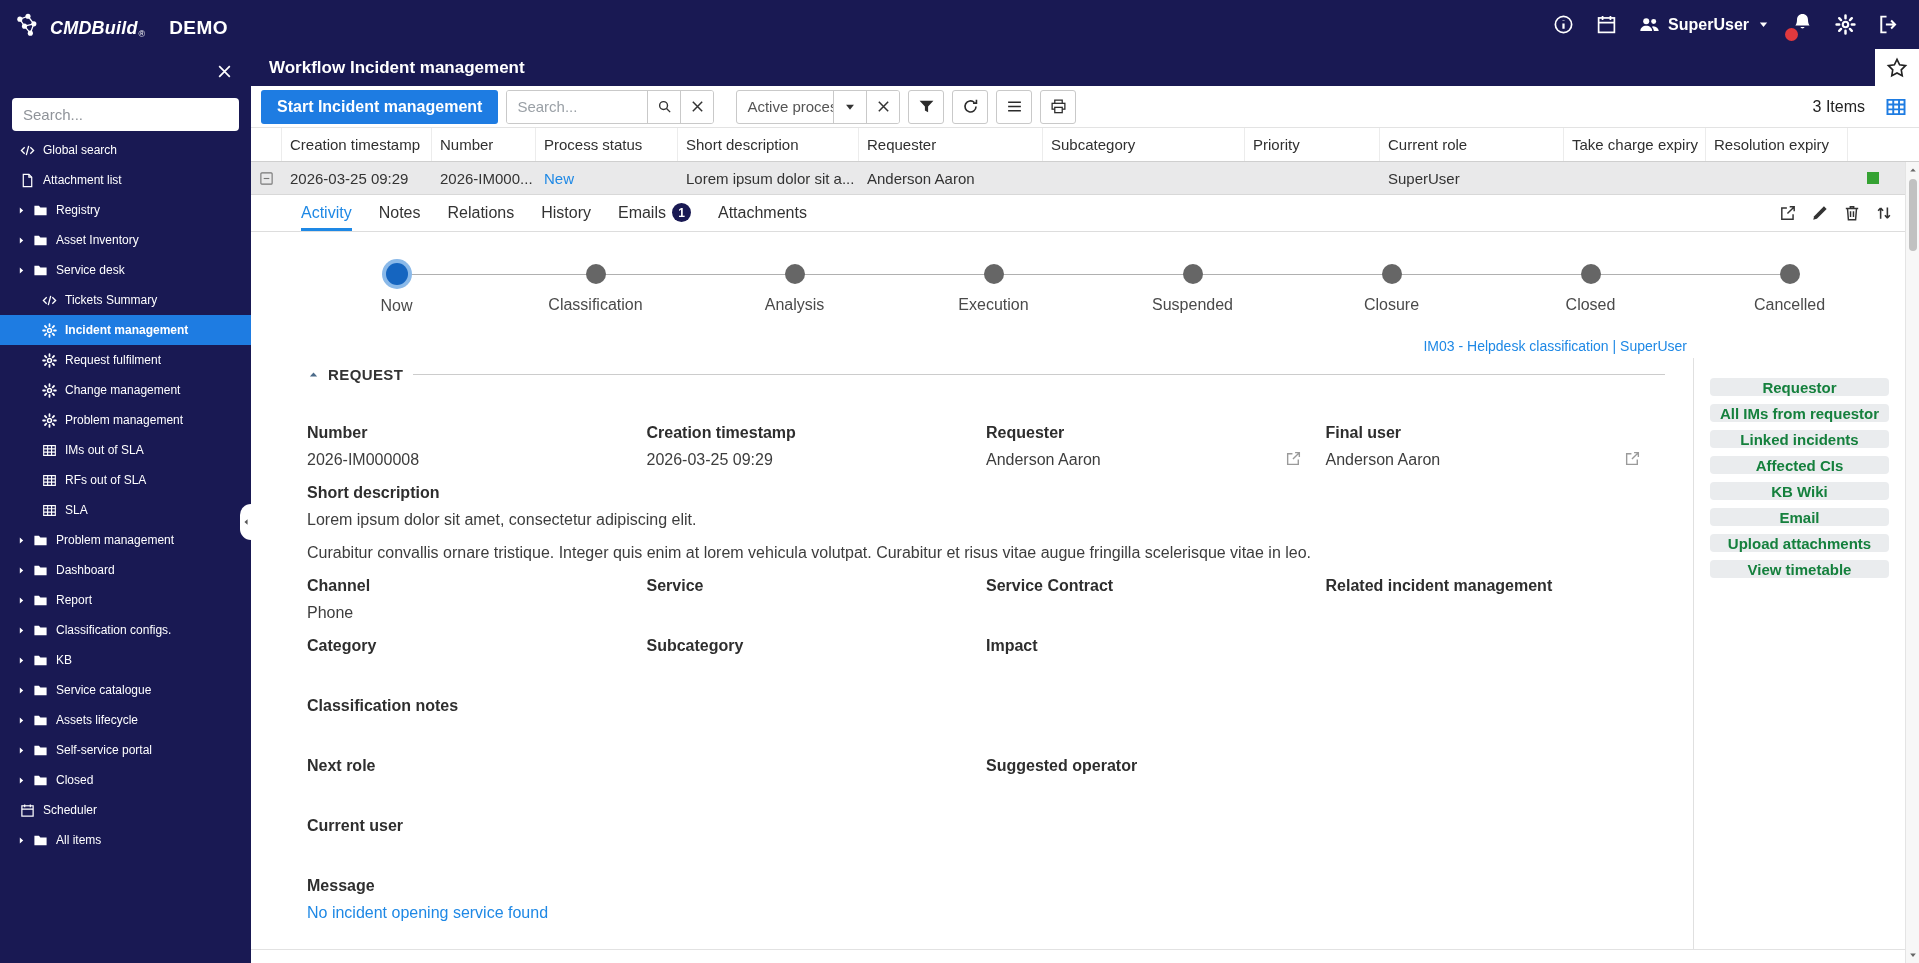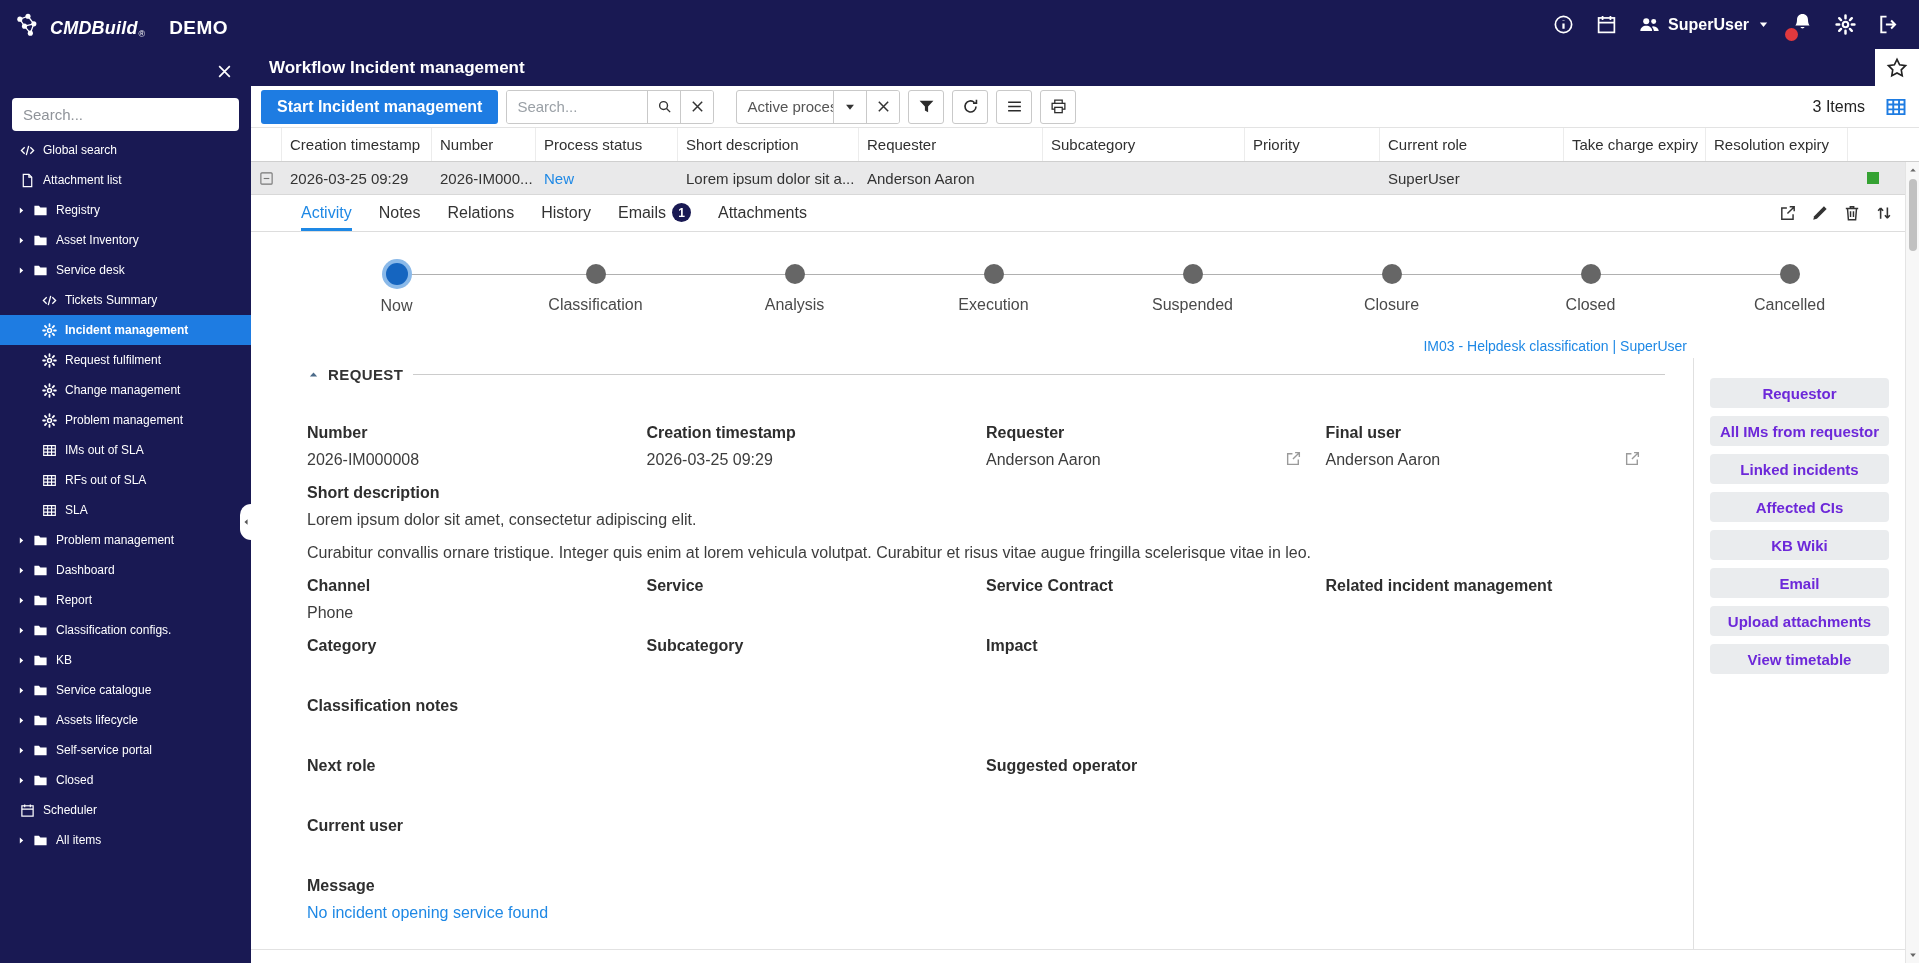--- a/index.html
+++ b/index.html
@@ -130,21 +130,21 @@
   .section-caret{width:13px;height:13px;color:#4c6b8a;margin-right:8px;}
   .section-title{font-size:15px;font-weight:bold;color:#333;letter-spacing:.4px;}
   .section-rule{flex:1;height:1px;background:#ccc;margin-left:10px;}
   .form-grid{display:grid;grid-template-columns:repeat(4,1fr);}
   .field{margin-bottom:14px;padding-right:24px;min-width:0;}
   .field-label{font-weight:bold;font-size:16px;line-height:20px;color:#2e2e2e;margin-bottom:7px;}
   .field-value{font-size:16px;line-height:19px;min-height:19px;color:#3d3d3d;display:flex;align-items:flex-start;}
   .field-value.link span{color:#1e88e5;cursor:pointer;}
   .ext-icon{width:17px;height:17px;margin-left:auto;color:#9a9a9a;cursor:pointer;flex-shrink:0;}
   .side-col{width:211px;padding:20px 16px 0;display:flex;flex-direction:column;gap:8px;flex-shrink:0;}
-  .side-btn{height:30px;border-radius:4px;background:#eaecee;color:#6d28d9;font-weight:bold;font-size:15px;
+  .side-btn{height:18px;border-radius:4px;background:#eaecee;color:#15803d;font-weight:bold;font-size:15px;
     display:flex;align-items:center;justify-content:center;border:none;font-family:inherit;
     white-space:nowrap;cursor:pointer;}
 </style>
 </head>
 <body>
 
 <header class="topbar">
   <div class="brand">
     <span class="icon logo">
         <svg viewBox="0 0 24 24">

